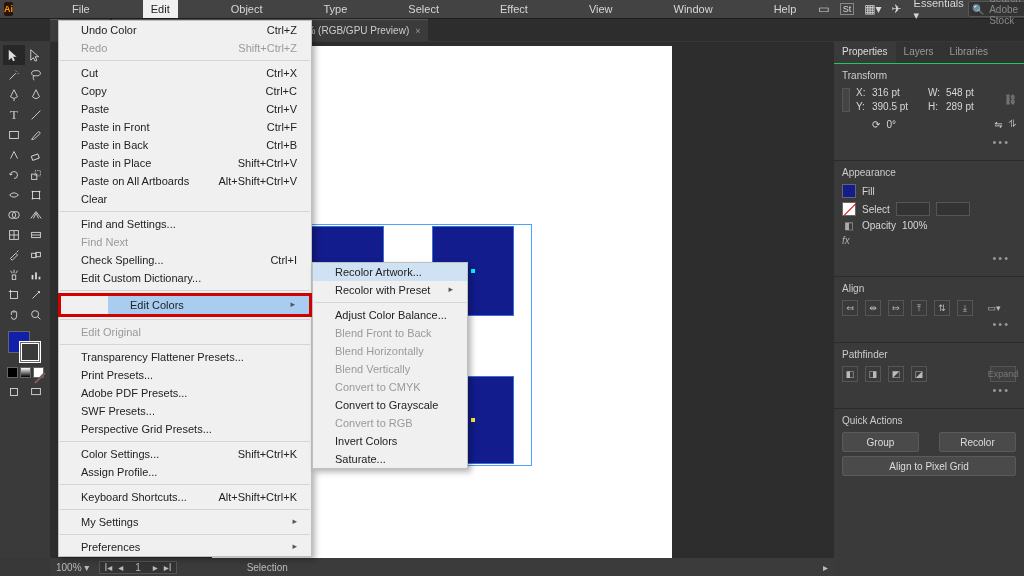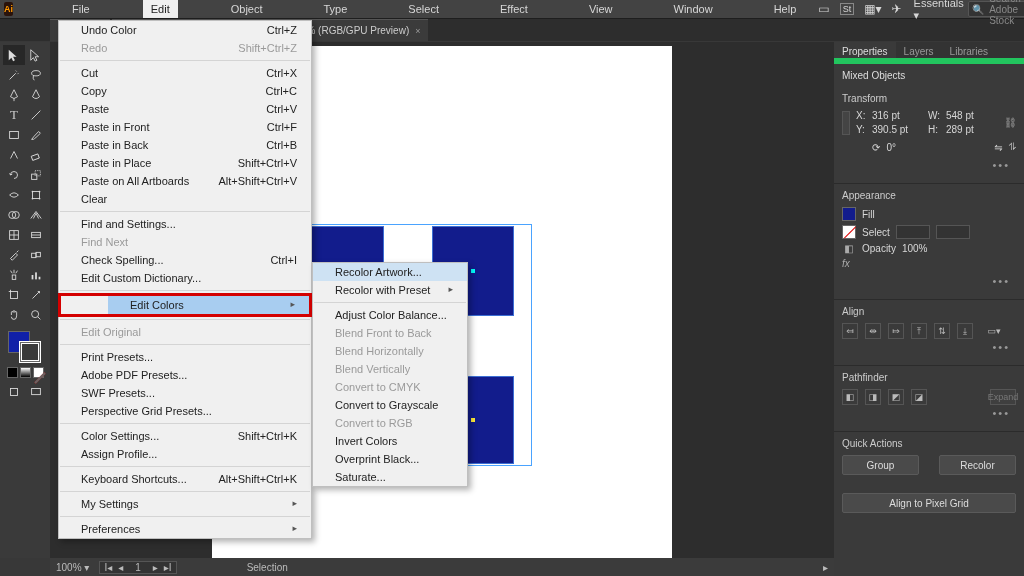--- a/index.html
+++ b/index.html
@@ -57,34 +57,34 @@
   .swatch-block .stroke{position:absolute;left:14px;top:10px;width:22px;height:22px;border:3px solid #fff;background:#3a3a3a;}
   .swatch-block .stroke::after{content:"";position:absolute;left:-2px;top:-2px;right:-2px;bottom:-2px;border:1px solid #666;}
   .mini-swatches{display:flex;gap:2px;margin-top:4px;}
   .mini-swatches div{width:11px;height:11px;border:1px solid #666;}
   
   .statusbar{position:absolute;bottom:0;left:50px;right:190px;height:18px;background:#3b3b3b;display:flex;align-items:center;font-size:10px;color:#bbb;padding:0 6px;gap:10px;}
   .statusbar .navbox{display:flex;align-items:center;gap:2px;background:#333;padding:0 2px;border:1px solid #555;}
   .statusbar .navbox span{padding:0 2px;}
   
   .rightcol{position:absolute;top:42px;right:0;width:190px;bottom:0;background:#3a3a3a;display:flex;flex-direction:column;font-size:10px;}
-  .panel-tabs{display:flex;border-bottom:6px solid #22c55e;height:22px;align-items:stretch;background:#333;}
+  .panel-tabs{display:flex;border-bottom:1px solid #22c55e;height:22px;align-items:stretch;background:#333;}
   .panel-tabs div{padding:4px 8px;color:#999;}
   .panel-tabs div.act{background:#3a3a3a;color:#ddd;}
   .panel-section{padding:6px 8px 10px;border-bottom:1px solid #2b2b2b;}
   .panel-section .hdr{color:#ccc;margin-bottom:6px;font-size:10px;}
   .anchor-grid{width:24px;height:24px;background:#333;border:1px solid #555;display:grid;grid-template-columns:repeat(3,1fr);grid-template-rows:repeat(3,1fr);}
   .anchor-grid div{border:1px solid #444;}
   .row-line{display:flex;align-items:center;gap:6px;margin:4px 0;}
   .swatch-sm{width:14px;height:14px;border:1px solid #666;}
   .dropdown-sm{background:#333;border:1px solid #555;height:14px;width:34px;}
   .iconrow{display:flex;gap:7px;margin-top:2px;color:#bbb;}
   .iconrow span{width:16px;height:16px;display:flex;align-items:center;justify-content:center;border:1px solid #555;font-size:9px;}
   .quick-btn{background:#4a4a4a;border:1px solid #5a5a5a;color:#ddd;font-size:10px;height:20px;display:flex;align-items:center;justify-content:center;border-radius:2px;}
-  .quick-row{display:flex;gap:20px;margin-bottom:18px;}
+  .quick-row{display:flex;gap:20px;margin-bottom:4px;}
   .quick-row .quick-btn{flex:1;}
   .dots{text-align:right;color:#999;padding:2px 6px;letter-spacing:2px;font-size:11px;}
   
   .dropmenu{position:absolute;background:var(--bg-menu);color:var(--text-dark);font-size:11px;border:1px solid var(--menu-border);box-shadow:3px 3px 6px rgba(0,0,0,.3);}
   .dropmenu .row{display:flex;justify-content:space-between;padding:3px 14px 3px 22px;white-space:nowrap;cursor:default;}
   .dropmenu .row.disabled{color:var(--text-dim);}
   .dropmenu .sep{height:1px;background:#d4d4d4;margin:3px 1px;}
   .dropmenu .arrow::after{content:"▸";font-size:9px;margin-left:10px;color:#555;}
   #editmenu{top:20px;left:58px;width:254px;}
   #editmenu .edit-colors-wrap{border:3px solid #d40000;margin:-1px;padding-left:47px;}
@@ -375,21 +375,20 @@
   <span style="margin-left:60px">Selection</span>
   <span style="margin-left:auto">▸</span>
 </div>
 
 <div class="rightcol">
   <div class="panel-tabs">
     <div class="act">Properties</div>
     <div>Layers</div>
     <div>Libraries</div>
   </div>
-  <div style="padding:6px 8px;color:#ddd;font-size:10px">Mixed Objects</div>
 
   <div class="panel-section">
     <div class="hdr">Transform</div>
     <div style="display:flex;gap:6px;align-items:center">
       <div class="anchor-grid">
           <div></div>
           <div></div>
           <div></div>
           <div></div>
           <div></div>
@@ -546,20 +545,24 @@
         <span></span>
       </div>
     </div>
     <div class="sep"></div>
     <div class="row disabled">
       <span>Edit Original</span>
       <span></span>
     </div>
     <div class="sep"></div>
     <div class="row">
+      <span>Transparency Flattener Presets...</span>
+      <span></span>
+    </div>
+    <div class="row">
       <span>Print Presets...</span>
       <span></span>
     </div>
     <div class="row">
       <span>Adobe PDF Presets...</span>
       <span></span>
     </div>
     <div class="row">
       <span>SWF Presets...</span>
       <span></span>
@@ -630,20 +633,16 @@
     </div>
     <div class="row disabled">
       <span>Convert to RGB</span>
       <span></span>
     </div>
     <div class="row">
       <span>Invert Colors</span>
       <span></span>
     </div>
     <div class="row">
-      <span>Overprint Black...</span>
-      <span></span>
-    </div>
-    <div class="row">
       <span>Saturate...</span>
       <span></span>
     </div>
   </div>
 
 </body></html>

